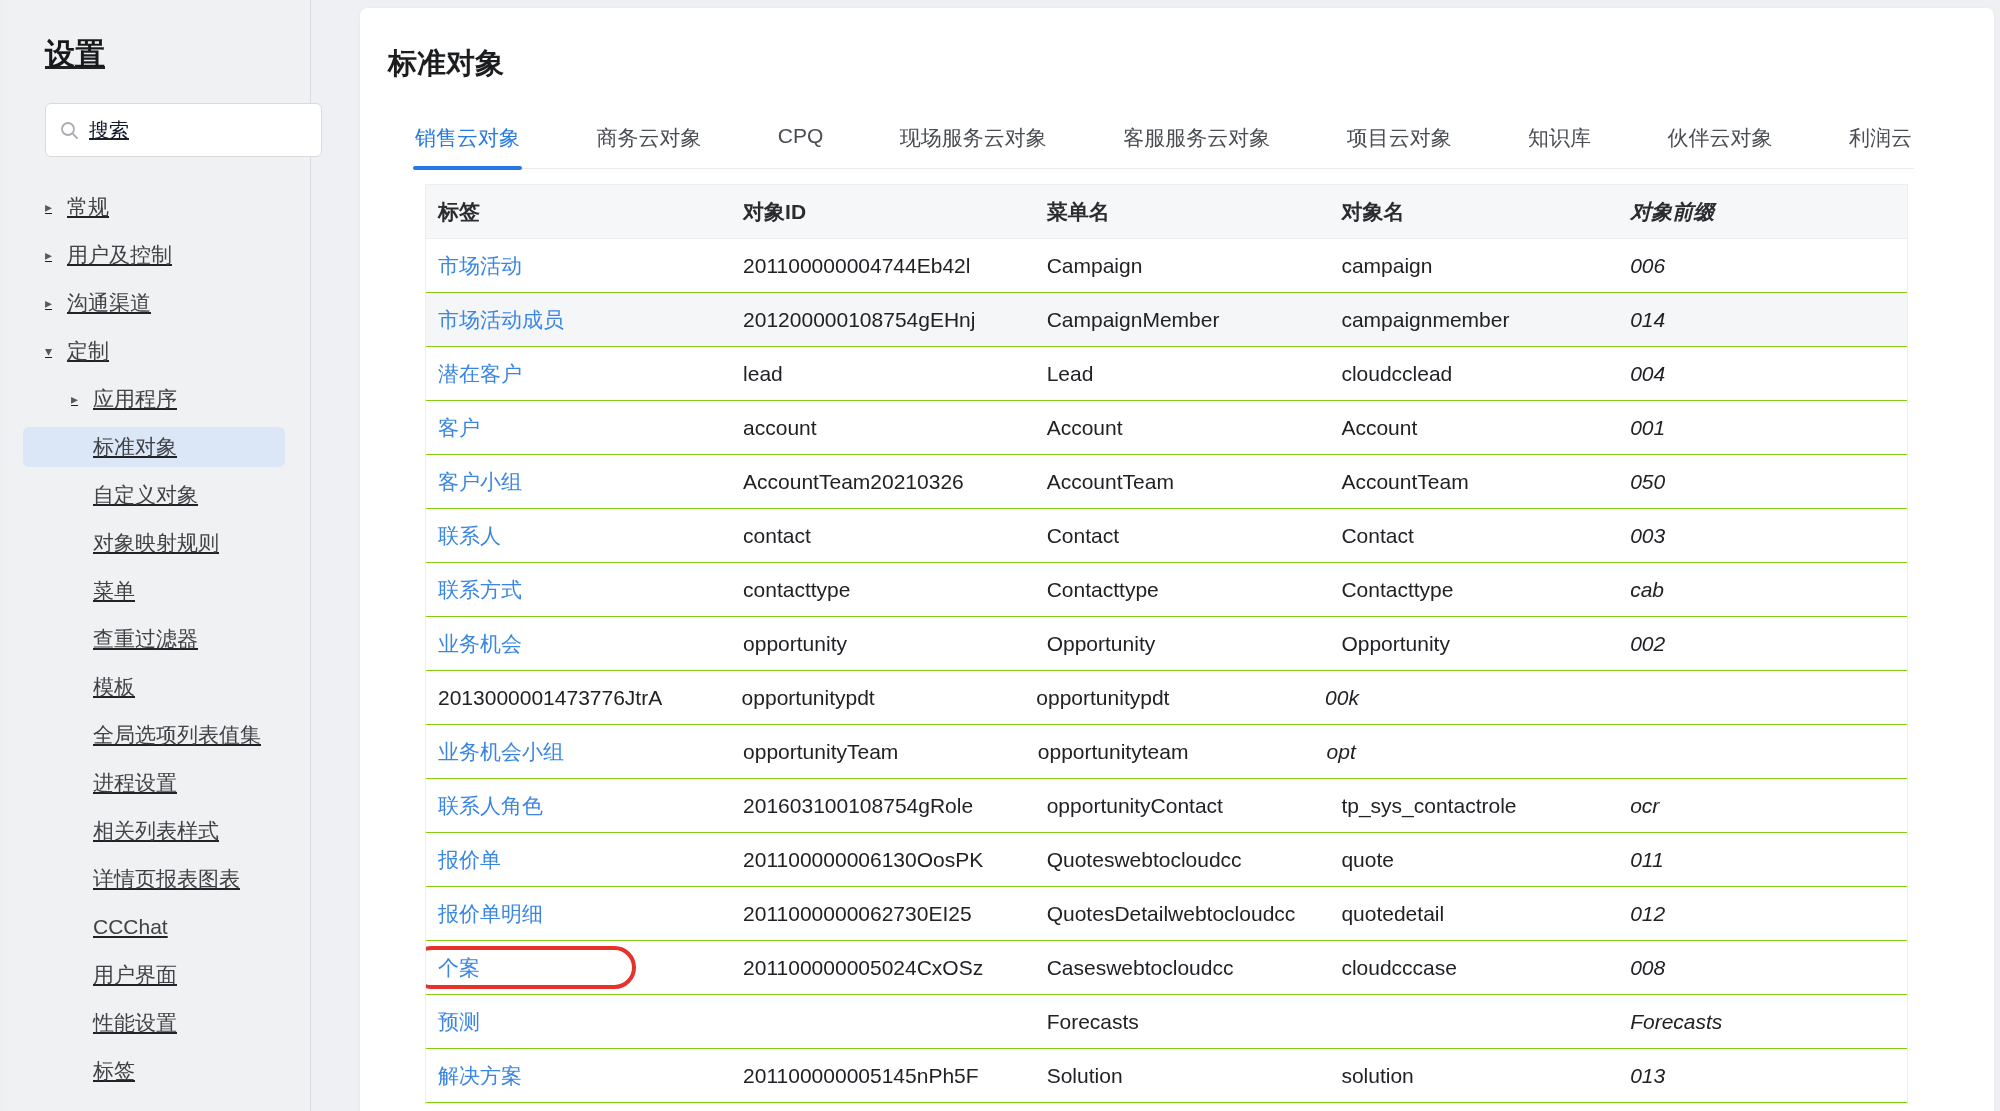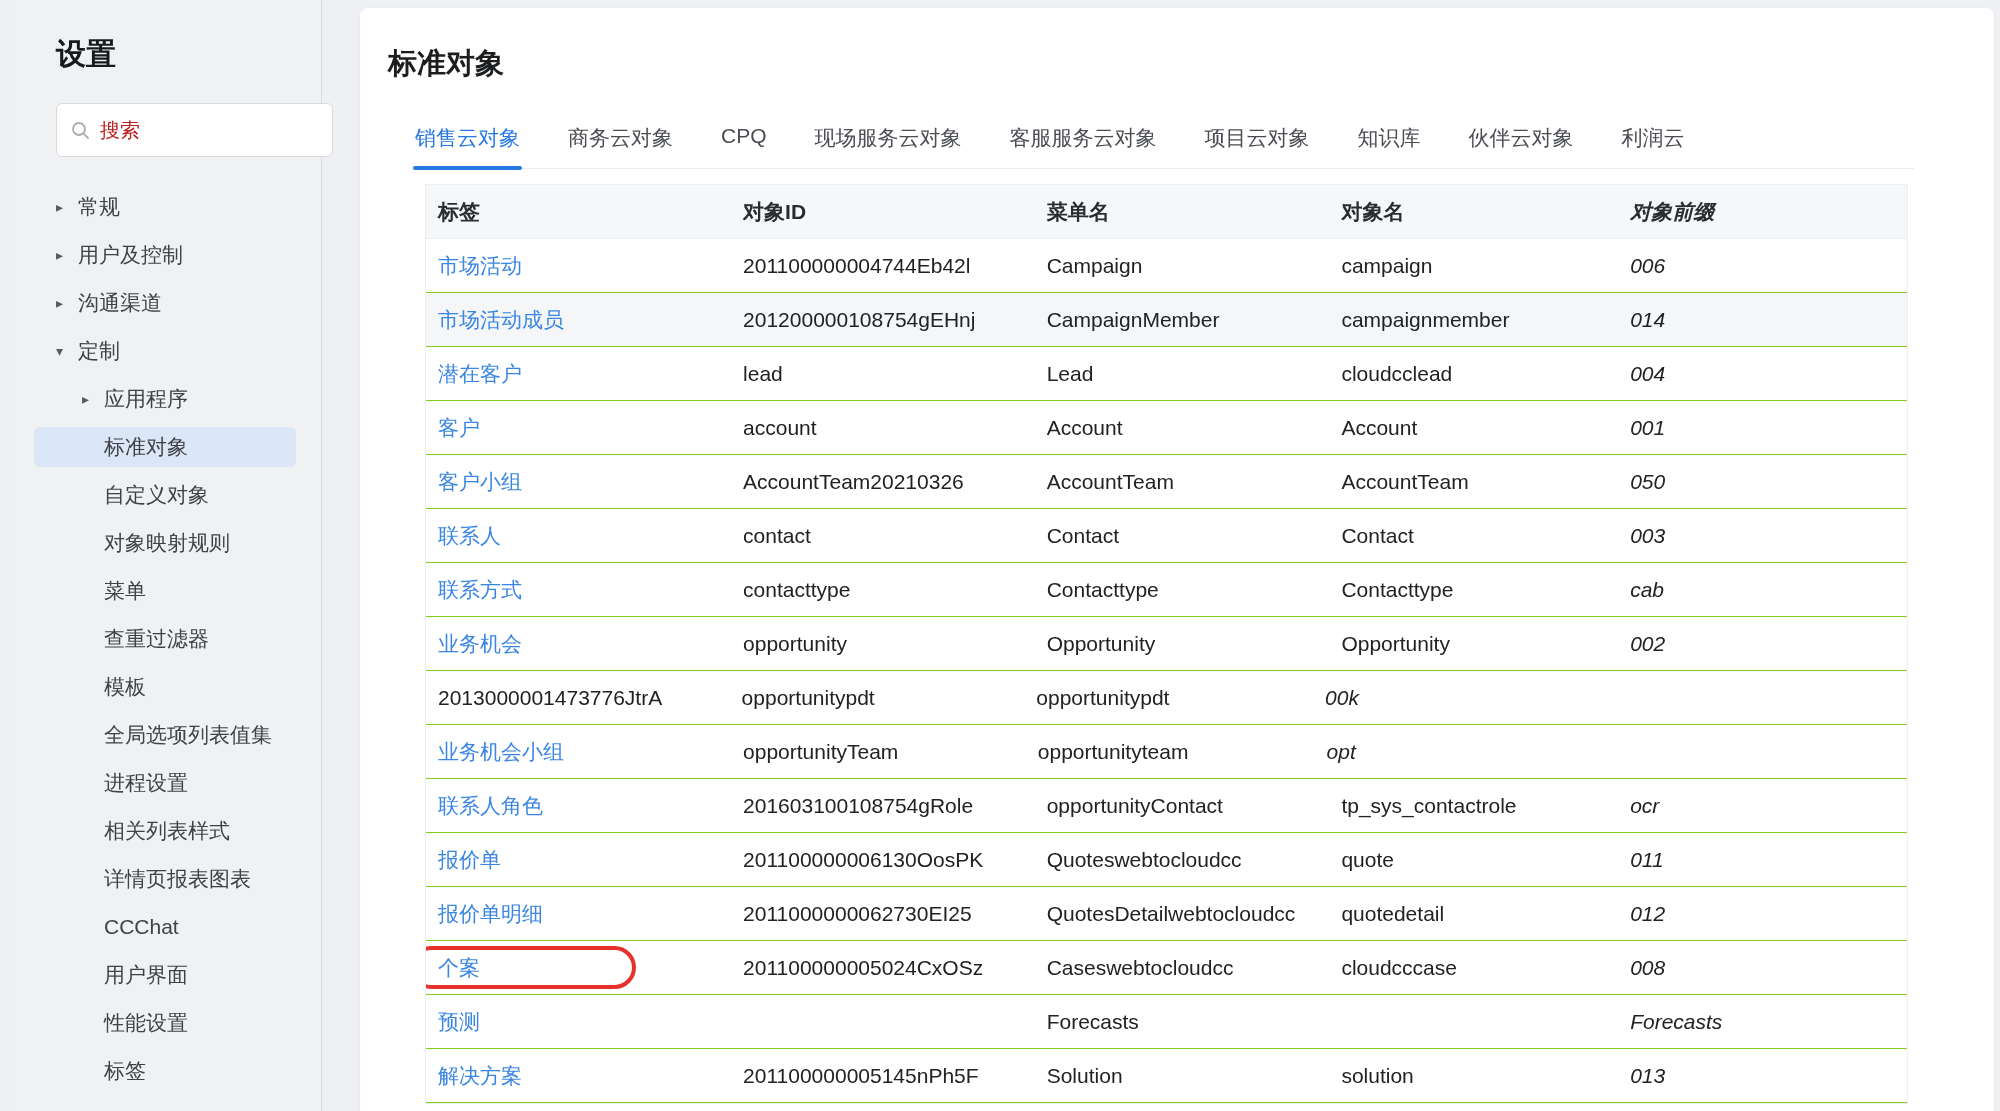--- a/index.html
+++ b/index.html
@@ -6,32 +6,33 @@
   html,body { width:2000px; height:1111px; overflow:hidden; }
   body {
     position:relative;
     font-family:"Liberation Sans","DejaVu Sans",sans-serif;
     background:var(--page-bg,#eef0f3);
     color:#202225;
   }
 
   
   .sidebar {
-    position:absolute; left:16px; top:0; width:306px; height:100%;
+    position:absolute; left:5px; top:0; width:306px; height:100%;
     background:var(--sidebar-bg,#f0f1f3);
     border-right:1px solid #d9dbdf;
+    text-decoration:underline;
   }
   .sb-title { margin:34px 0 0 40px; font-size:30px; font-weight:700; color:#17191c; }
   .sb-search {
     margin:28px 22px 0 40px; height:54px; width:277px;
     background:#fff; border:1px solid #d8dade; border-radius:6px;
     display:flex; align-items:center; padding:0 14px; cursor:text;
   }
   .sb-search svg { flex:0 0 auto; }
-  .sb-search .ph { margin-left:10px; font-size:20px; color:#b91c1c; }
+  .sb-search .ph { margin-left:10px; font-size:20px; color:#0f172a; }
   .sb-nav { margin-top:26px; }
   .sb-item {
     position:relative; height:48px; display:flex; align-items:center;
     font-size:21px; color:#3f4246; cursor:pointer;
   }
   .sb-item.l1 { padding-left:40px;align-items:center; }
   .sb-item.l2 { padding-left:66px; }
   .sb-item .arrow {
     position:relative; z-index:1; width:22px; font-size:14px; color:#565a60; flex:0 0 auto;
   }
@@ -47,20 +48,21 @@
   .card {
     position:absolute; left:360px; top:8px; right:6px; height:1120px;
     background:#fff; border-radius:8px 8px 0 0;
     box-shadow:0 1px 4px rgba(0,0,0,.05);
   }
   .page-title { margin:36px 0 0 28px; font-size:29px; font-weight:700; color:#1b1d1f; }
 
   .tabs {
     display:flex; gap:44px; margin:28px 80px 0 53px;
     border-bottom:1px solid #e9ebee;
+    justify-content:space-between;
   }
   .tab {
     position:relative; font-size:21px; color:#4a4d52;
     padding:12px 2px 16px; white-space:nowrap; cursor:pointer;
   }
   .tab.active { color:var(--accent-blue,#2678e3); }
   .tab.active::after {
     content:""; position:absolute; left:0; right:0; bottom:-2px; height:4px;
     background:var(--accent-blue,#2678e3); border-radius:2px;
   }

